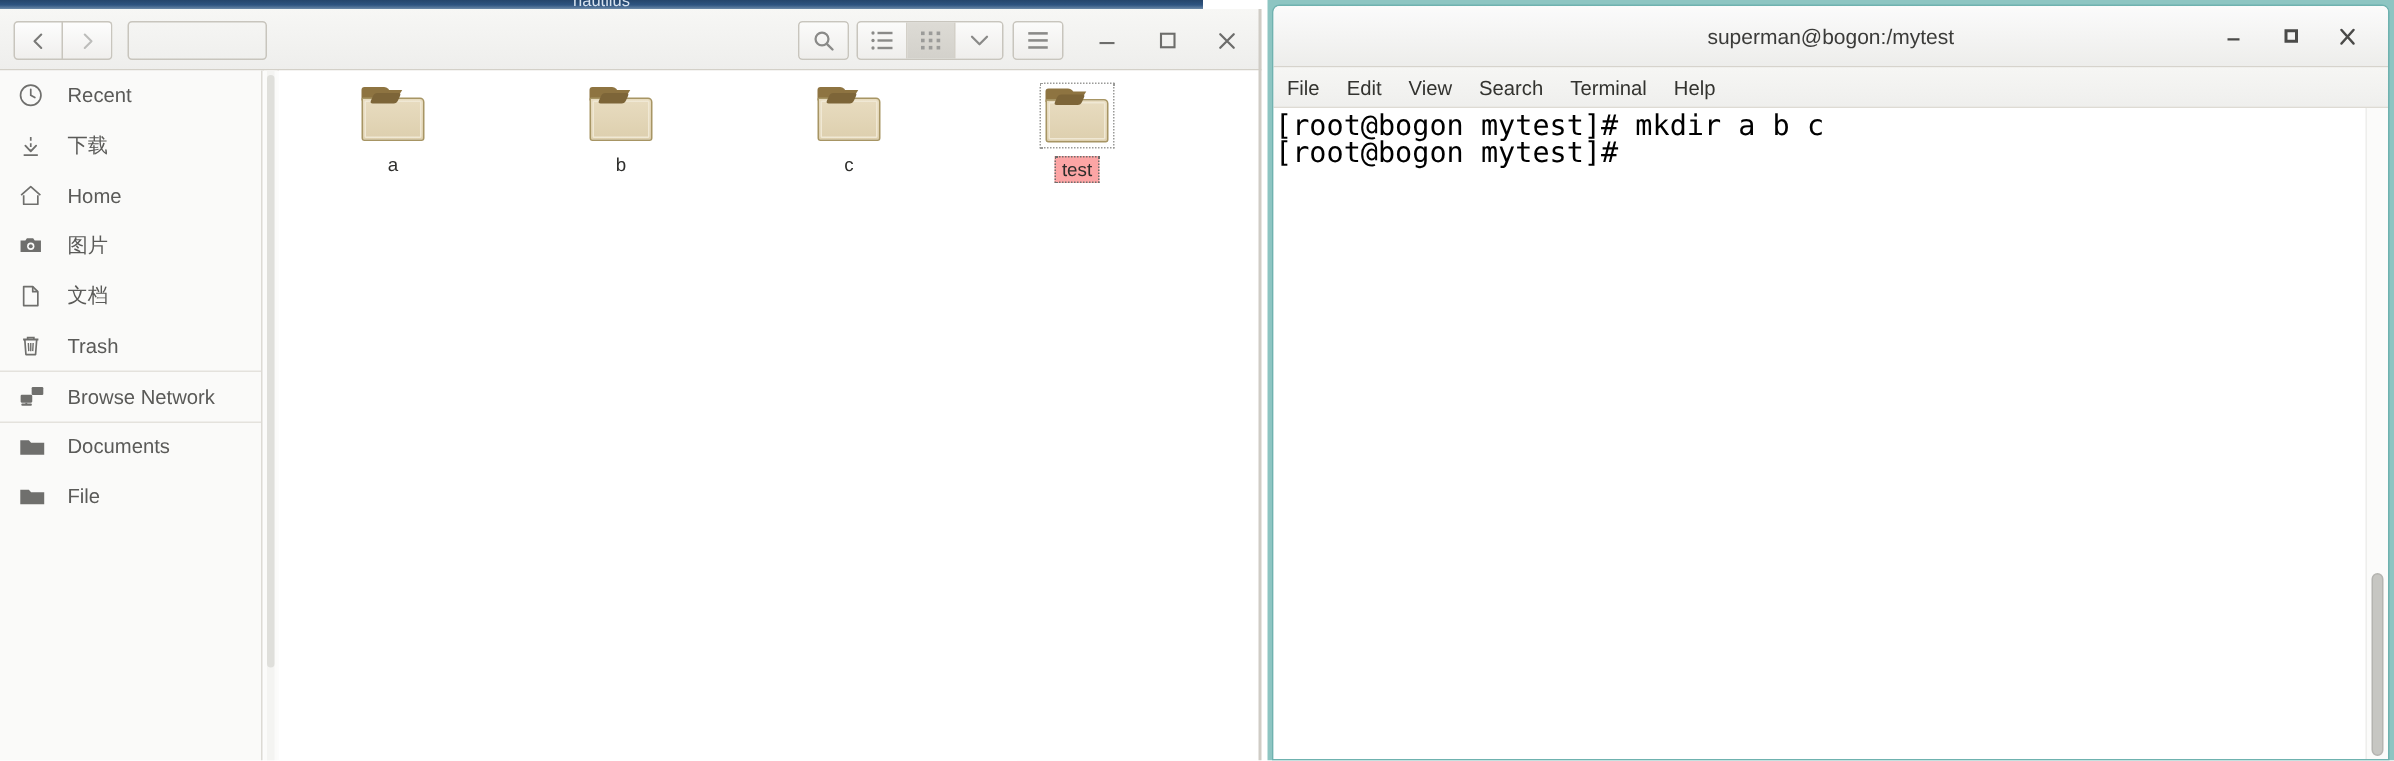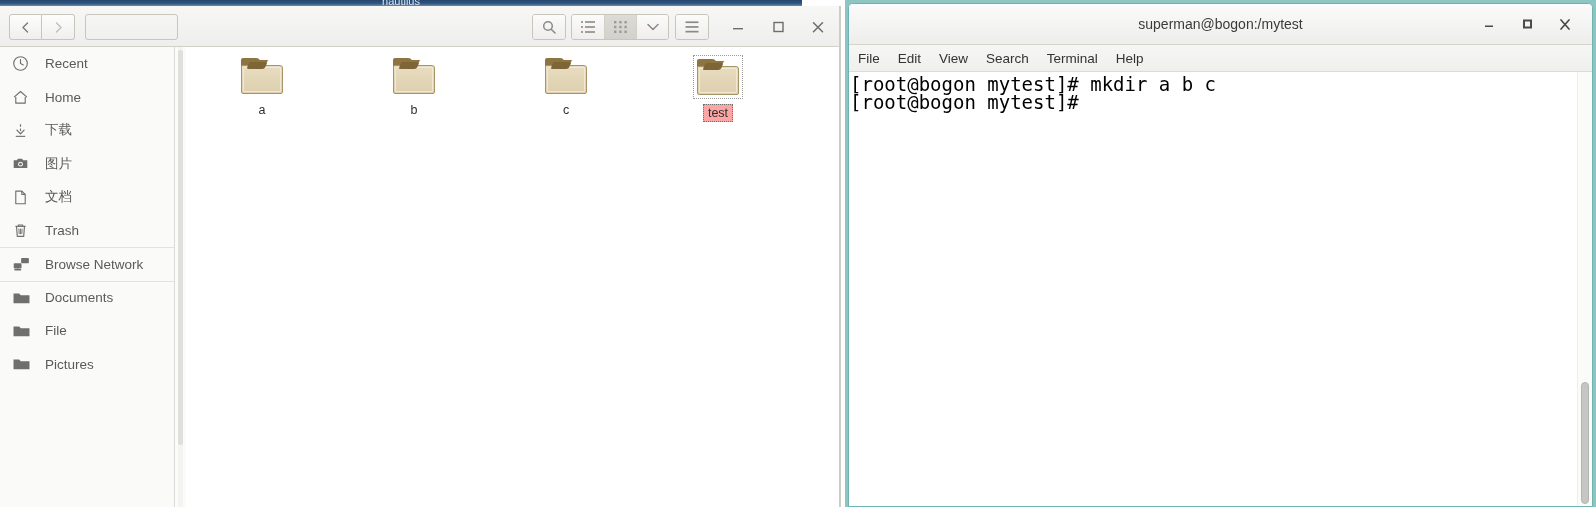--- a/index.html
+++ b/index.html
@@ -507,35 +507,35 @@
           <svg width="17" height="17" viewBox="0 0 18 18">
             <circle cx="9" cy="9" r="7.2" fill="none" stroke="currentColor" stroke-width="1.2"></circle>
             <path d="M9 4.8 L9 9 L11.9 10.6" fill="none" stroke="currentColor" stroke-width="1.2" stroke-linecap="round"></path>
           </svg>
         </span>
         <span class="side-label">Recent</span>
       </div>
       <div class="side-item">
         <span class="side-ico">
           <svg width="17" height="17" viewBox="0 0 18 18">
-            <path d="M2.2 8.6 L9 2.6 L15.8 8.6" fill="none" stroke="currentColor" stroke-width="1.2" stroke-linejoin="round"></path>
-            <path d="M4 8.6 L4 15 L14 15 L14 8.6" fill="none" stroke="currentColor" stroke-width="1.2" stroke-linejoin="round"></path>
-          </svg>
-        </span>
-        <span class="side-label">Home</span>
-      </div>
-      <div class="side-item">
-        <span class="side-ico">
-          <svg width="17" height="17" viewBox="0 0 18 18">
             <path d="M9 2.5 L9 12" stroke="currentColor" stroke-width="1.2" stroke-dasharray="2.6 1.8"></path>
             <path d="M5.2 8.6 L9 12.6 L12.8 8.6" fill="none" stroke="currentColor" stroke-width="1.3" stroke-linecap="round" stroke-linejoin="round"></path>
             <path d="M4 15.2 L14 15.2" stroke="currentColor" stroke-width="1.2"></path>
           </svg>
         </span>
         <span class="side-label">下载</span>
+      </div>
+      <div class="side-item">
+        <span class="side-ico">
+          <svg width="17" height="17" viewBox="0 0 18 18">
+            <path d="M2.2 8.6 L9 2.6 L15.8 8.6" fill="none" stroke="currentColor" stroke-width="1.2" stroke-linejoin="round"></path>
+            <path d="M4 8.6 L4 15 L14 15 L14 8.6" fill="none" stroke="currentColor" stroke-width="1.2" stroke-linejoin="round"></path>
+          </svg>
+        </span>
+        <span class="side-label">Home</span>
       </div>
       <div class="side-item">
         <span class="side-ico">
           <svg width="17" height="17" viewBox="0 0 18 18">
             <path d="M1.8 5.6 h3.4 l1.1-1.6 h4.4 l1.1 1.6 h4.4 v8.2 h-14.4z" fill="currentColor"></path>
             <circle cx="9" cy="9.7" r="2.6" fill="#fafaf9"></circle>
             <circle cx="9" cy="9.7" r="1.4" fill="currentColor"></circle>
           </svg>
         </span>
         <span class="side-label">图片</span>
@@ -579,28 +579,20 @@
         </span>
         <span class="side-label">Documents</span>
       </div>
       <div class="side-item">
         <span class="side-ico">
           <svg width="19" height="16" viewBox="0 0 20 16">
             <path d="M1.6 3.2 h6 l1.6 1.9 h9.2 V13.4 H1.6 Z" fill="currentColor"></path>
           </svg>
         </span>
         <span class="side-label">File</span>
-      </div>
-      <div class="side-item">
-        <span class="side-ico">
-          <svg width="19" height="16" viewBox="0 0 20 16">
-            <path d="M1.6 3.2 h6 l1.6 1.9 h9.2 V13.4 H1.6 Z" fill="currentColor"></path>
-          </svg>
-        </span>
-        <span class="side-label">Pictures</span>
       </div>
     </div>
 
   <div id="side-scroll">
     <div class="track"></div>
     <div class="thumb"></div>
   </div>
 
   <div id="fm-files">
     <div class="file-grid" id="file-grid">

